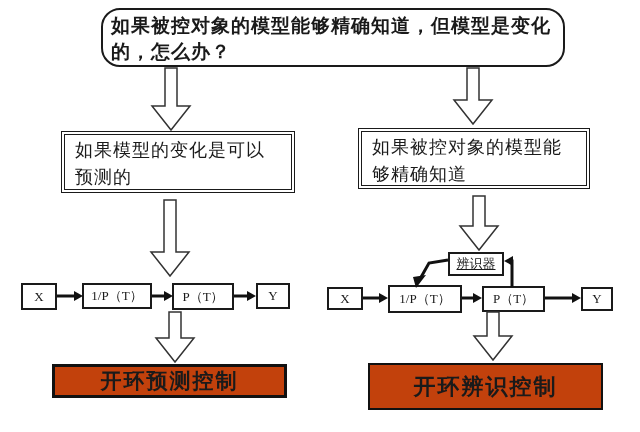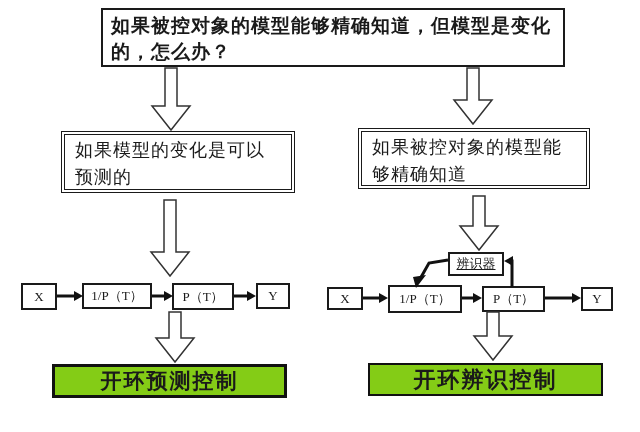--- a/index.html
+++ b/index.html
@@ -6,20 +6,21 @@
   #canvas{
     position:relative;width:640px;height:432px;background:#ffffff;
     font-family:"Liberation Serif","DejaVu Serif",serif;color:#1a1a1a;overflow:hidden;
   }
   .abs{position:absolute;box-sizing:border-box;}
   .box{border:2px solid #1a1a1a;background:#fff;}
   #top-box{
     left:101px;top:8px;width:464px;height:59px;
     font-size:19px;font-weight:bold;line-height:26px;padding:3px 2px 0 8px;
     letter-spacing:1px;
+    border-radius:19px;
   }
   .cond-box{
     border:4px double #1a1a1a;background:#fff;
     font-size:18px;line-height:27px;padding:2px 24px 0 10px;letter-spacing:1px;
   }
   #left-cond{left:61px;top:131px;width:234px;height:62px;}
   #right-cond{left:358px;top:128px;width:232px;height:61px;}
   .flow-box{
     border:2px solid #1a1a1a;background:#fff;display:flex;
     align-items:center;justify-content:center;font-size:13px;white-space:nowrap;
@@ -29,25 +30,25 @@
   #lp{left:172px;top:283px;width:62px;height:27px;}
   #ly{left:256px;top:283px;width:34px;height:26px;}
   #rx{left:327px;top:287px;width:36px;height:23px;}
   #rip{left:388px;top:285px;width:74px;height:28px;}
   #rp{left:482px;top:286px;width:63px;height:26px;}
   #ry{left:581px;top:287px;width:32px;height:24px;}
   #identifier-box{
     left:448px;top:252px;width:56px;height:24px;font-size:13px;text-decoration:underline;
   }
   .result-box{
-    background:#84cc16;display:flex;align-items:center;justify-content:center;
+    background:#c2410c;display:flex;align-items:center;justify-content:center;
     font-weight:bold;letter-spacing:2px;
   }
   #left-result{left:52px;top:364px;width:235px;height:34px;border:3px solid #111;font-size:21px;}
-  #right-result{left:368px;top:363px;width:235px;height:33px;border:2px solid #111;font-size:22px;}
+  #right-result{left:368px;top:363px;width:235px;height:47px;border:2px solid #111;font-size:22px;}
   #arrows{position:absolute;left:0;top:0;pointer-events:none;}
   .hollow{fill:#ffffff;stroke:#333;stroke-width:1.5;}
   .solid-line{stroke:#111;stroke-width:3;fill:none;}
   .solid-head{fill:#111;stroke:none;}
 </style>
 </head>
 <body>
 
 <div id="canvas">
 

